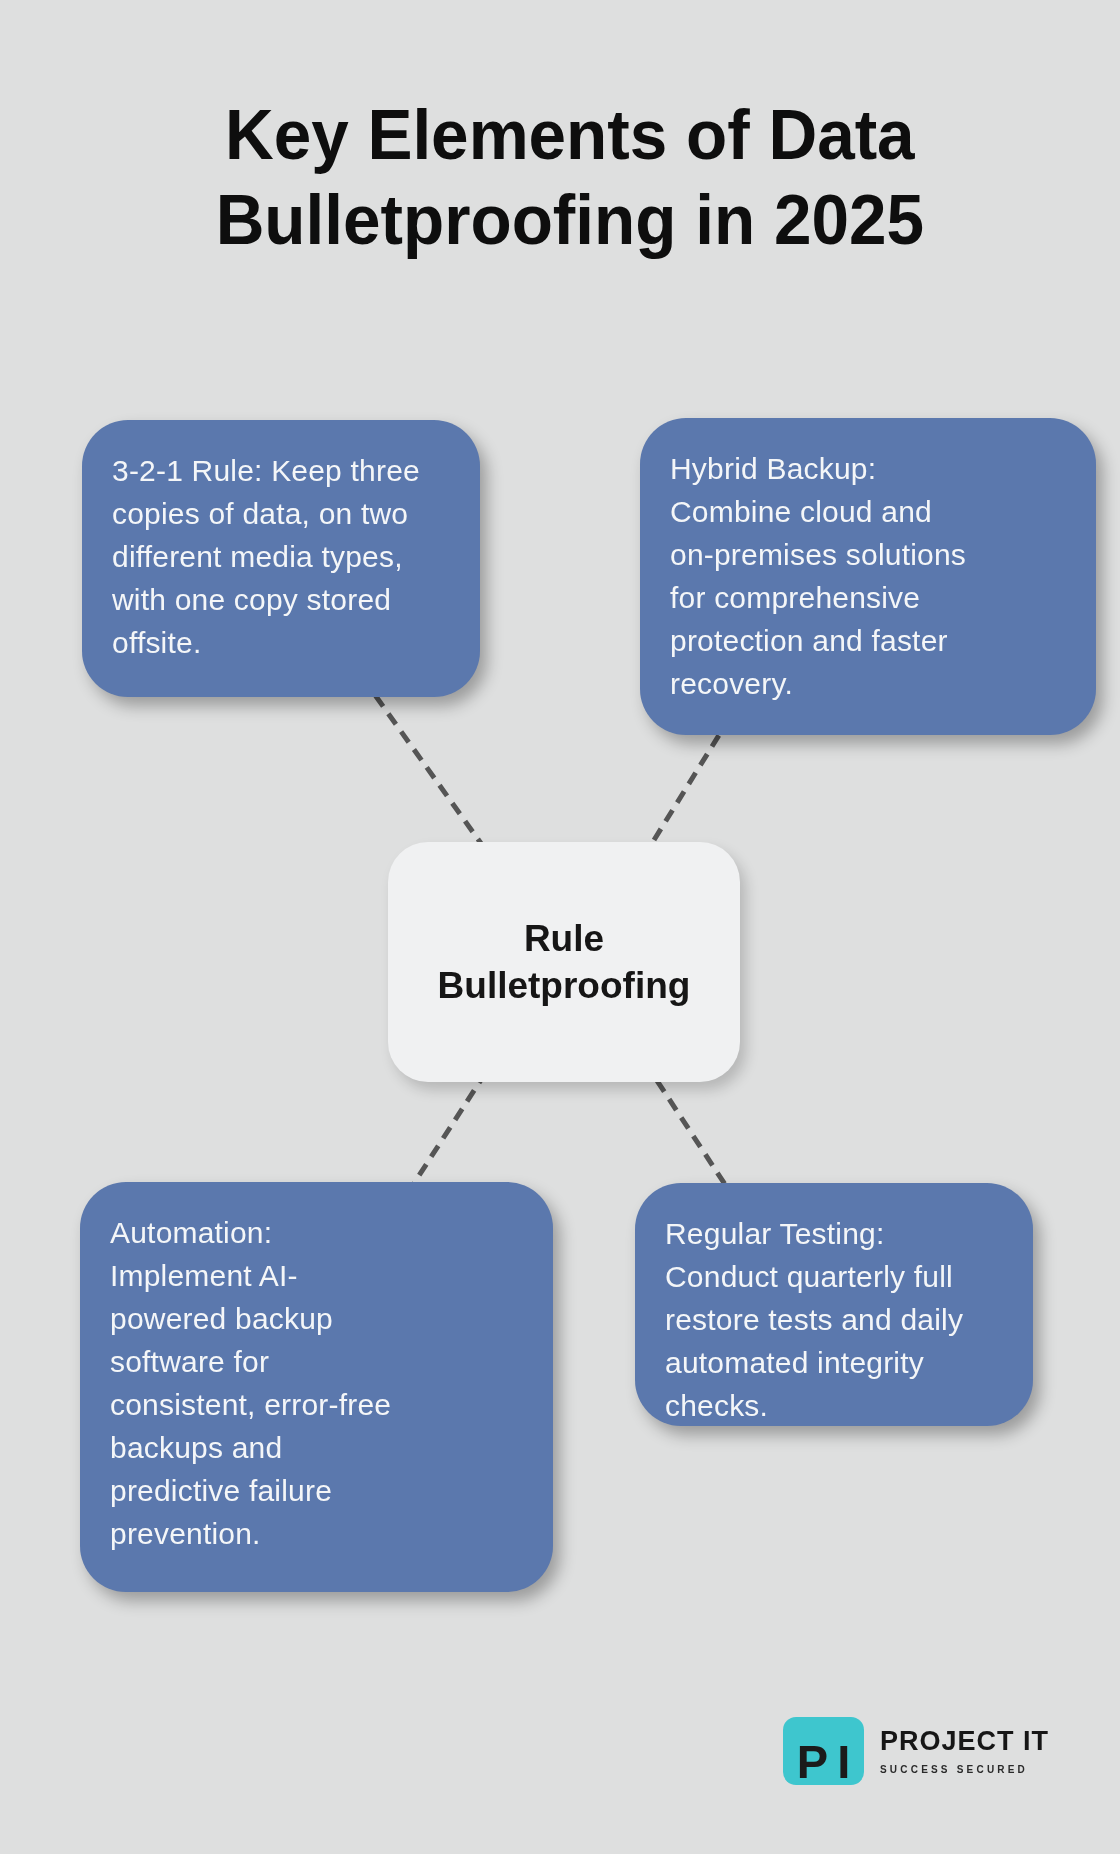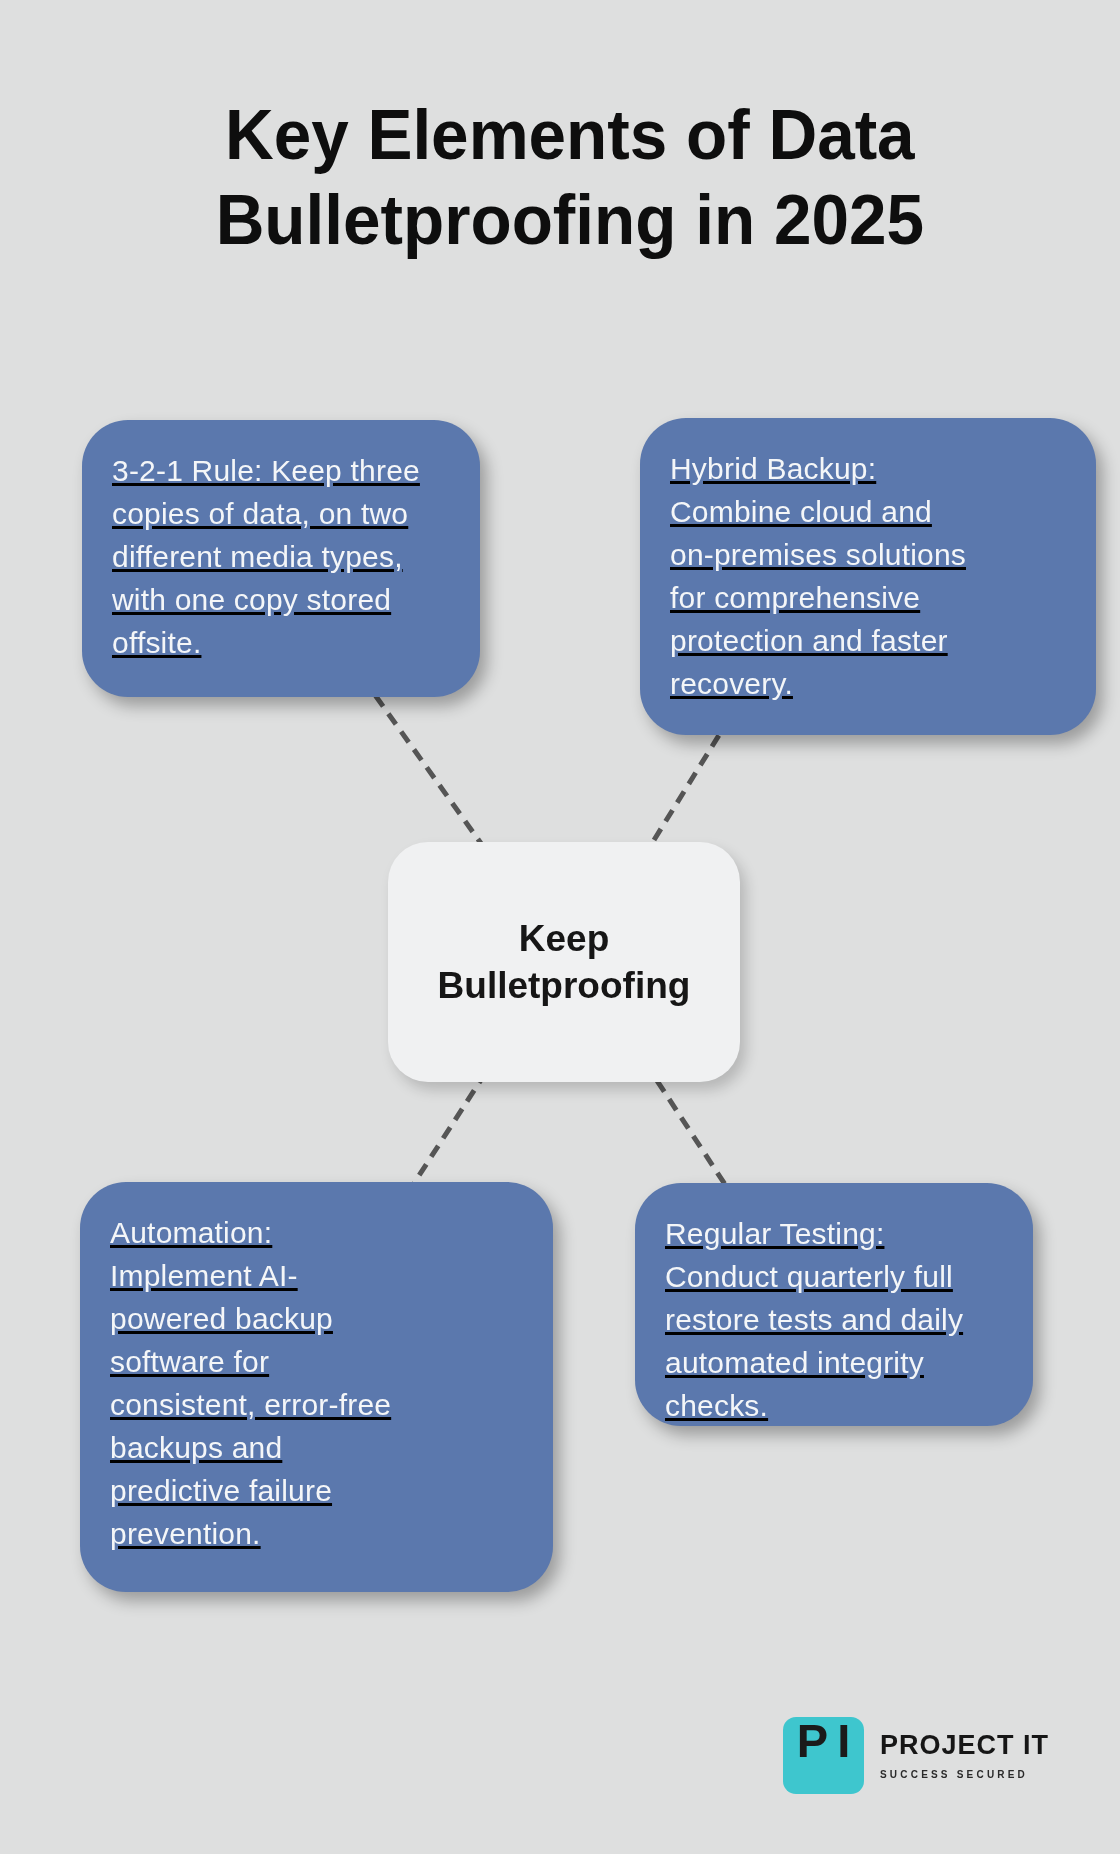--- a/index.html
+++ b/index.html
@@ -61,21 +61,20 @@
     fill: none;
   }
 
   .node {
     position: absolute;
     background: var(--node-fill);
     border-radius: 46px;
     box-shadow: 7px 9px 16px rgba(0,0,0,0.30);
     padding: 29px 30px;
     z-index: 2;
-    text-decoration: underline;
   }
   .node .node-text {
     display: block;
     font-size: 30px;
     line-height: 43px;
     color: var(--node-text);
     white-space: pre;
     letter-spacing: 0.2px;
   }
   .node-top-left     { left: 82px;  top: 420px;  width: 398px; height: 277px; }
@@ -110,25 +109,25 @@
     position: absolute;
     left: 783px;
     top: 1717px;
     display: flex;
     align-items: center;
     gap: 16px;
     z-index: 2;
   }
   .logo-mark {
     width: 81px;
-    height: 77px;
+    height: 68px;
     background: var(--logo-teal);
     border-radius: 13px;
     display: flex;
-    align-items: flex-start;
+    align-items: flex-end;
     justify-content: center;
   }
   .logo-monogram {
     font-size: 47px;
     font-weight: 700;
     letter-spacing: 9px;
     padding-left: 9px; 
     color: var(--logo-text);
     line-height: 1;
   }
@@ -179,21 +178,21 @@
   <div class="node node-top-right">
     <span class="node-text">Hybrid Backup:
 Combine cloud and
 on-premises solutions
 for comprehensive
 protection and faster
 recovery.</span>
   </div>
 
   <div class="center-node">
-    <span class="center-label">Keep
+    <span class="center-label">Rule
 Bulletproofing</span>
   </div>
 
   <div class="node node-bottom-left">
     <span class="node-text">Automation:
 Implement AI-
 powered backup
 software for
 consistent, error-free
 backups and

